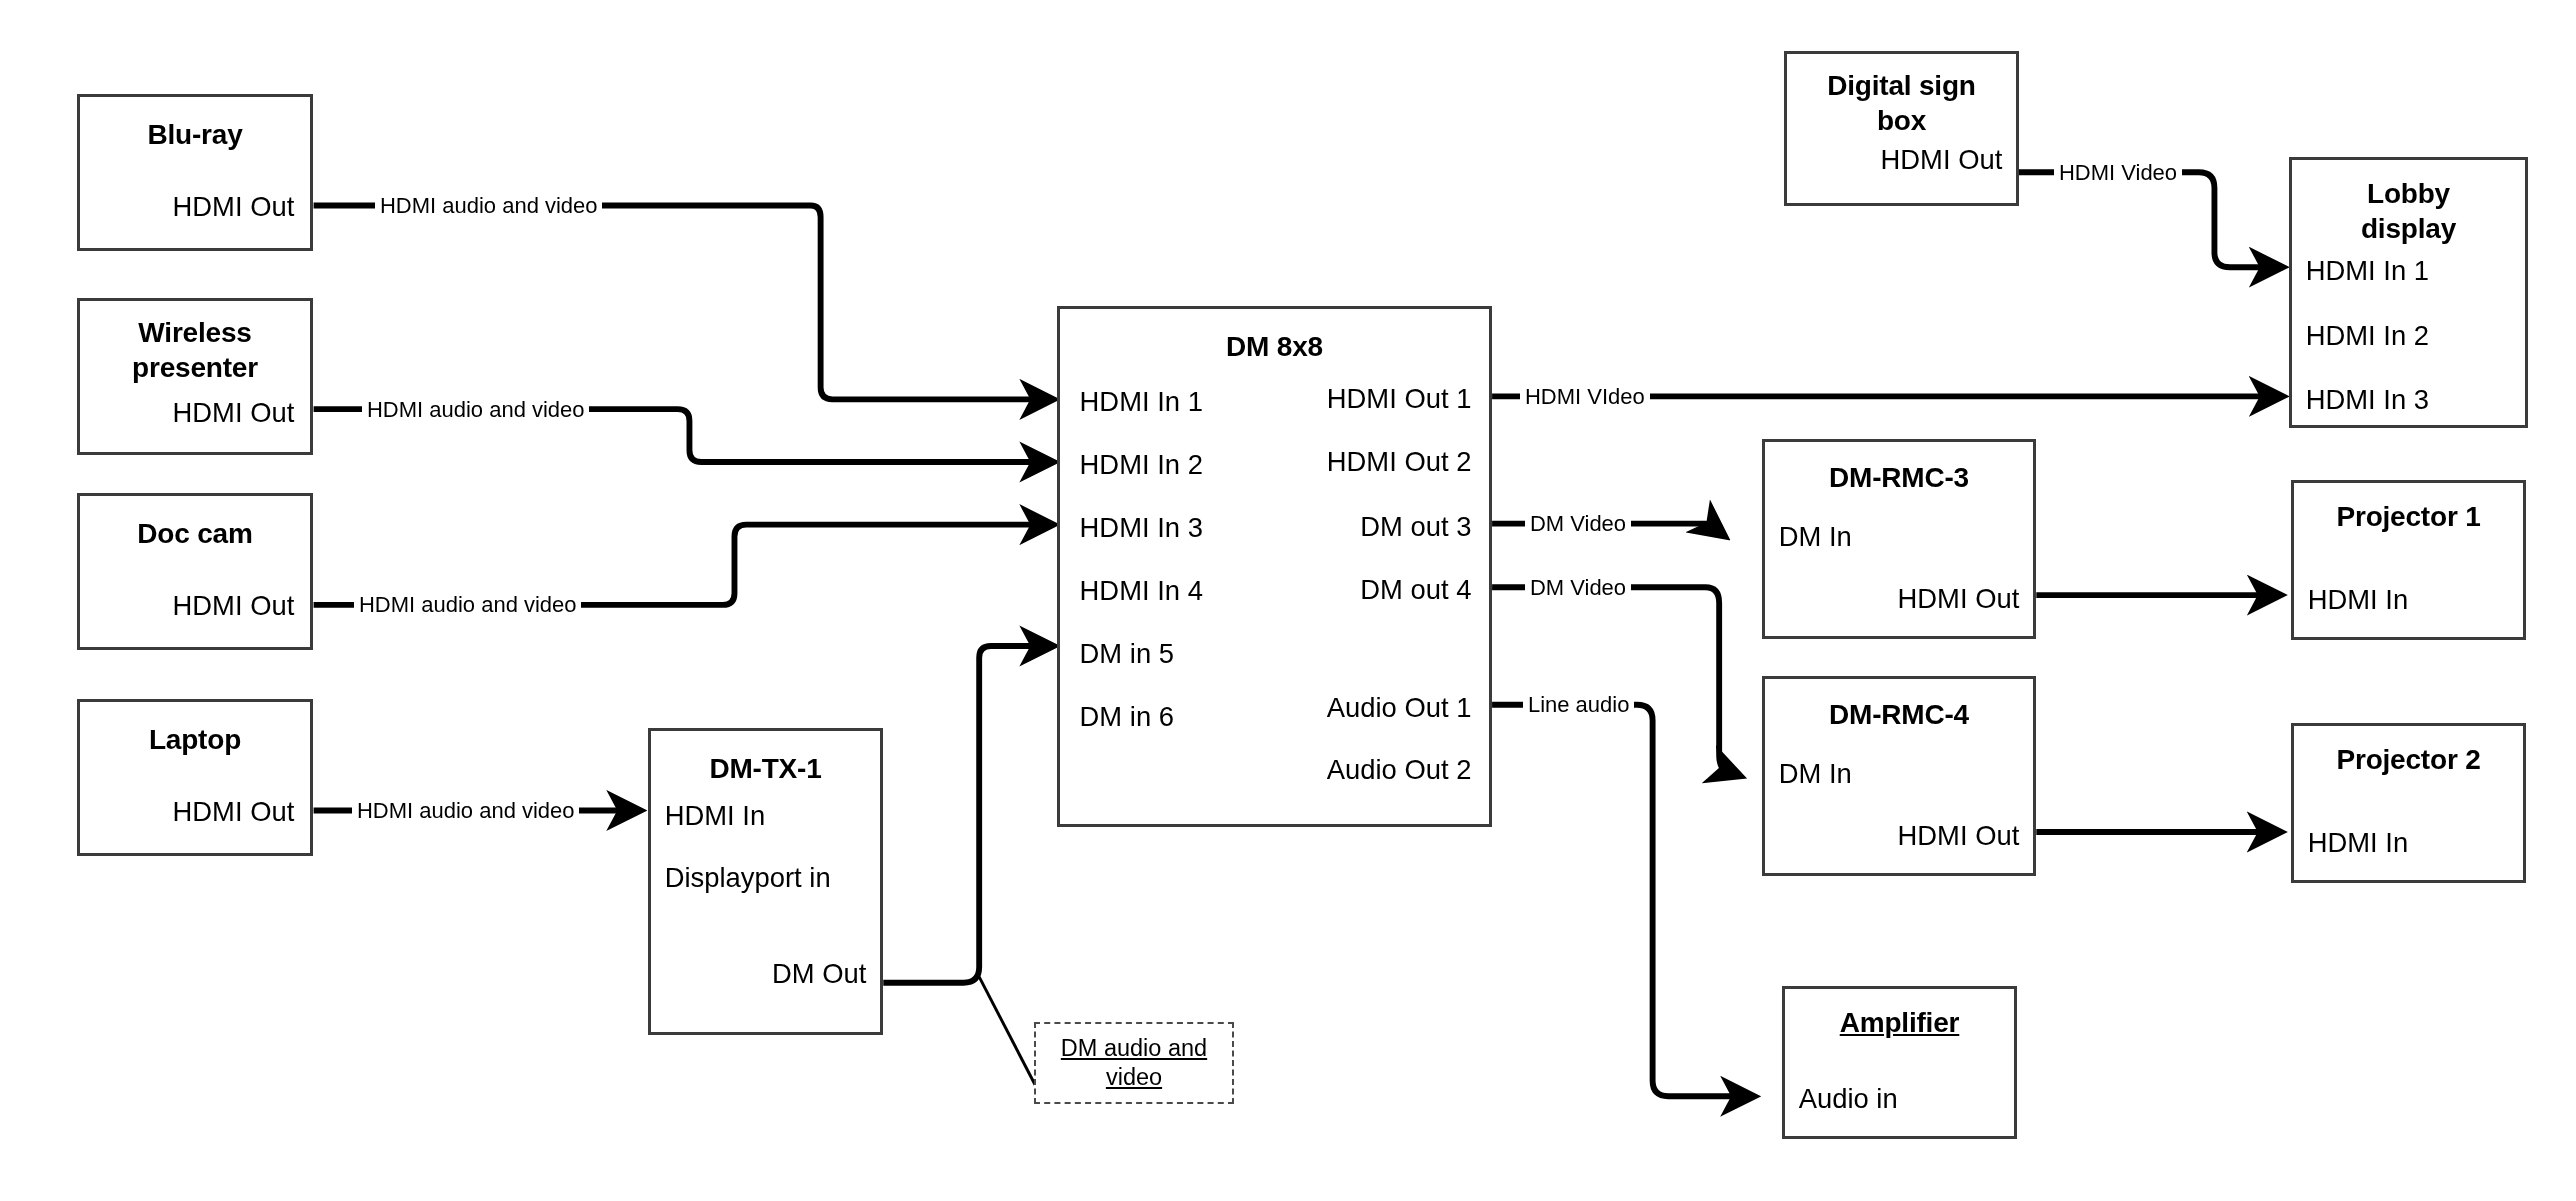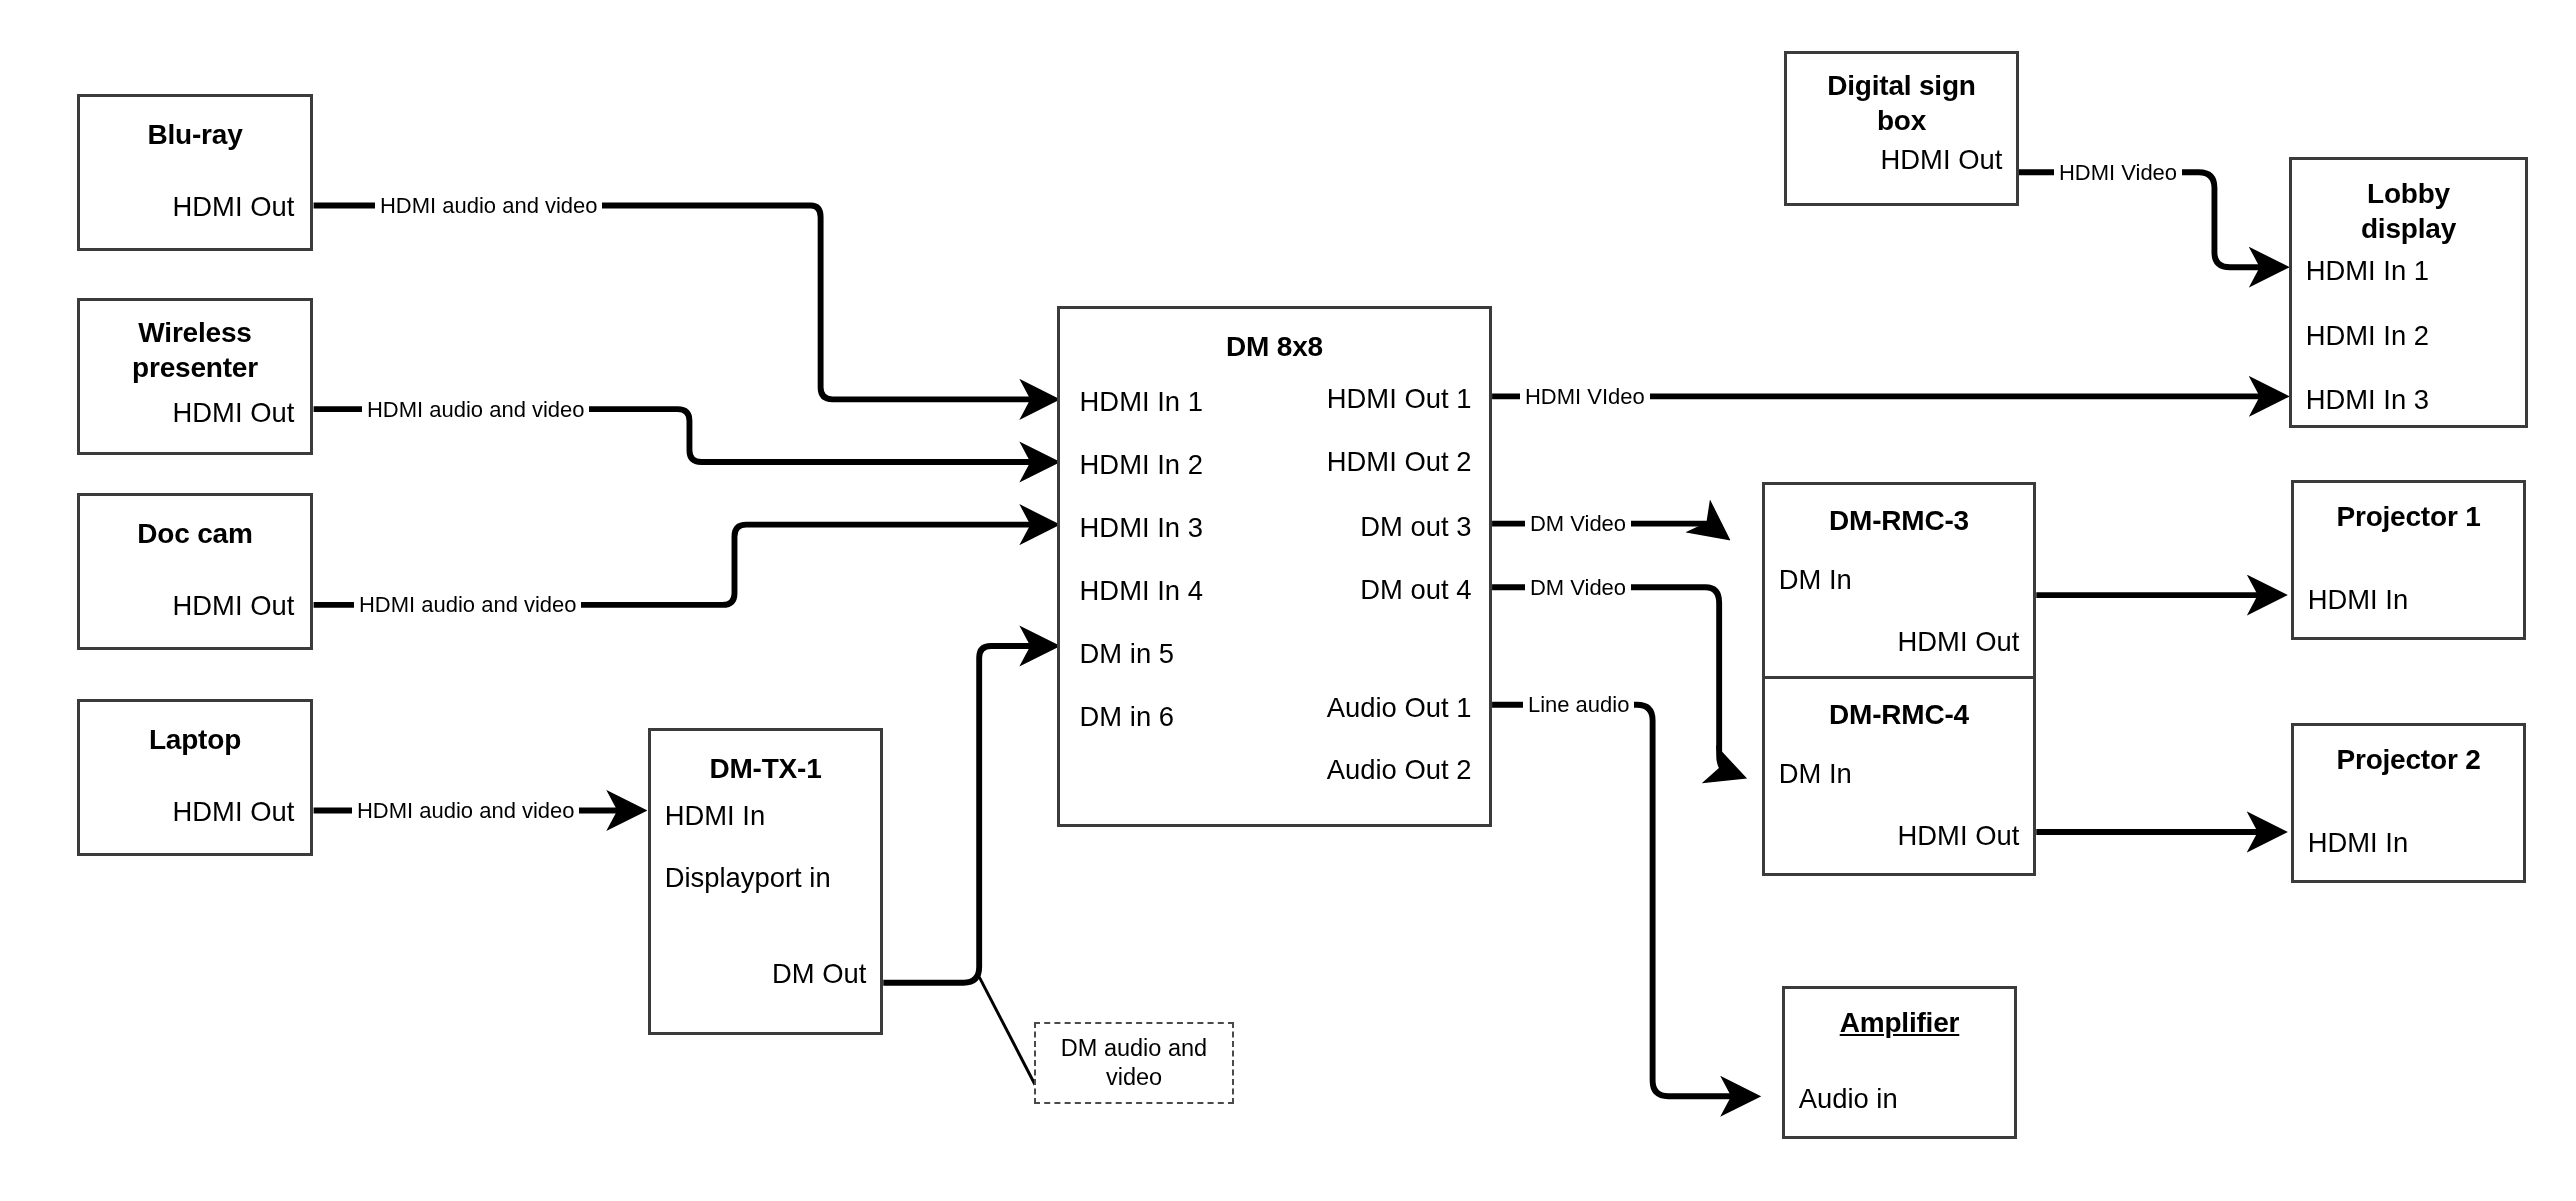--- a/index.html
+++ b/index.html
@@ -66,20 +66,21 @@
     box-sizing: border-box;
     border: 2px dashed #4a4a4a;
     background: #ffffff;
     font-size: 23.5px;
     line-height: 29px;
     text-align: center;
     display: flex;
     align-items: center;
     justify-content: flex-end;
     z-index: 4;
+    text-decoration: underline;
   }
 </style>
 </head>
 <body>
 
 <div id="canvas">
 
   <svg id="wires" viewBox="0 0 2631 1227" xmlns="http://www.w3.org/2000/svg">
     <defs>
       <marker id="arrow" viewBox="0 0 12 12" refX="10" refY="6" markerWidth="7" markerHeight="7" orient="auto-start-reverse">
@@ -167,21 +168,21 @@
     <div class="port right" style="right:13.7px; top:90px;">HDMI Out</div>
   </div>
 
   <div class="node" style="left:2289px; top:157px; width:239px; height:271px;">
     <div class="node-title" style="top:15.7px; padding:0 47px;">Lobby display</div>
     <div class="port left" style="left:13.7px; top:95px;">HDMI In 1</div>
     <div class="port left" style="left:13.7px; top:160px;">HDMI In 2</div>
     <div class="port left" style="left:13.7px; top:224px;">HDMI In 3</div>
   </div>
 
-  <div class="node" style="left:1762px; top:439px; width:274px; height:200px;margin-top:43px;">
+  <div class="node" style="left:1762px; top:439px; width:274px; height:200px;">
     <div class="node-title" style="top:17.6px;">DM-RMC-3</div>
     <div class="port left" style="left:13.7px; top:79px;">DM In</div>
     <div class="port right" style="right:13.7px; top:141px;">HDMI Out</div>
   </div>
 
   <div class="node" style="left:1762px; top:676px; width:274px; height:200px;">
     <div class="node-title" style="top:17.6px;">DM-RMC-4</div>
     <div class="port left" style="left:13.7px; top:79px;">DM In</div>
     <div class="port right" style="right:13.7px; top:141px;">HDMI Out</div>
   </div>

